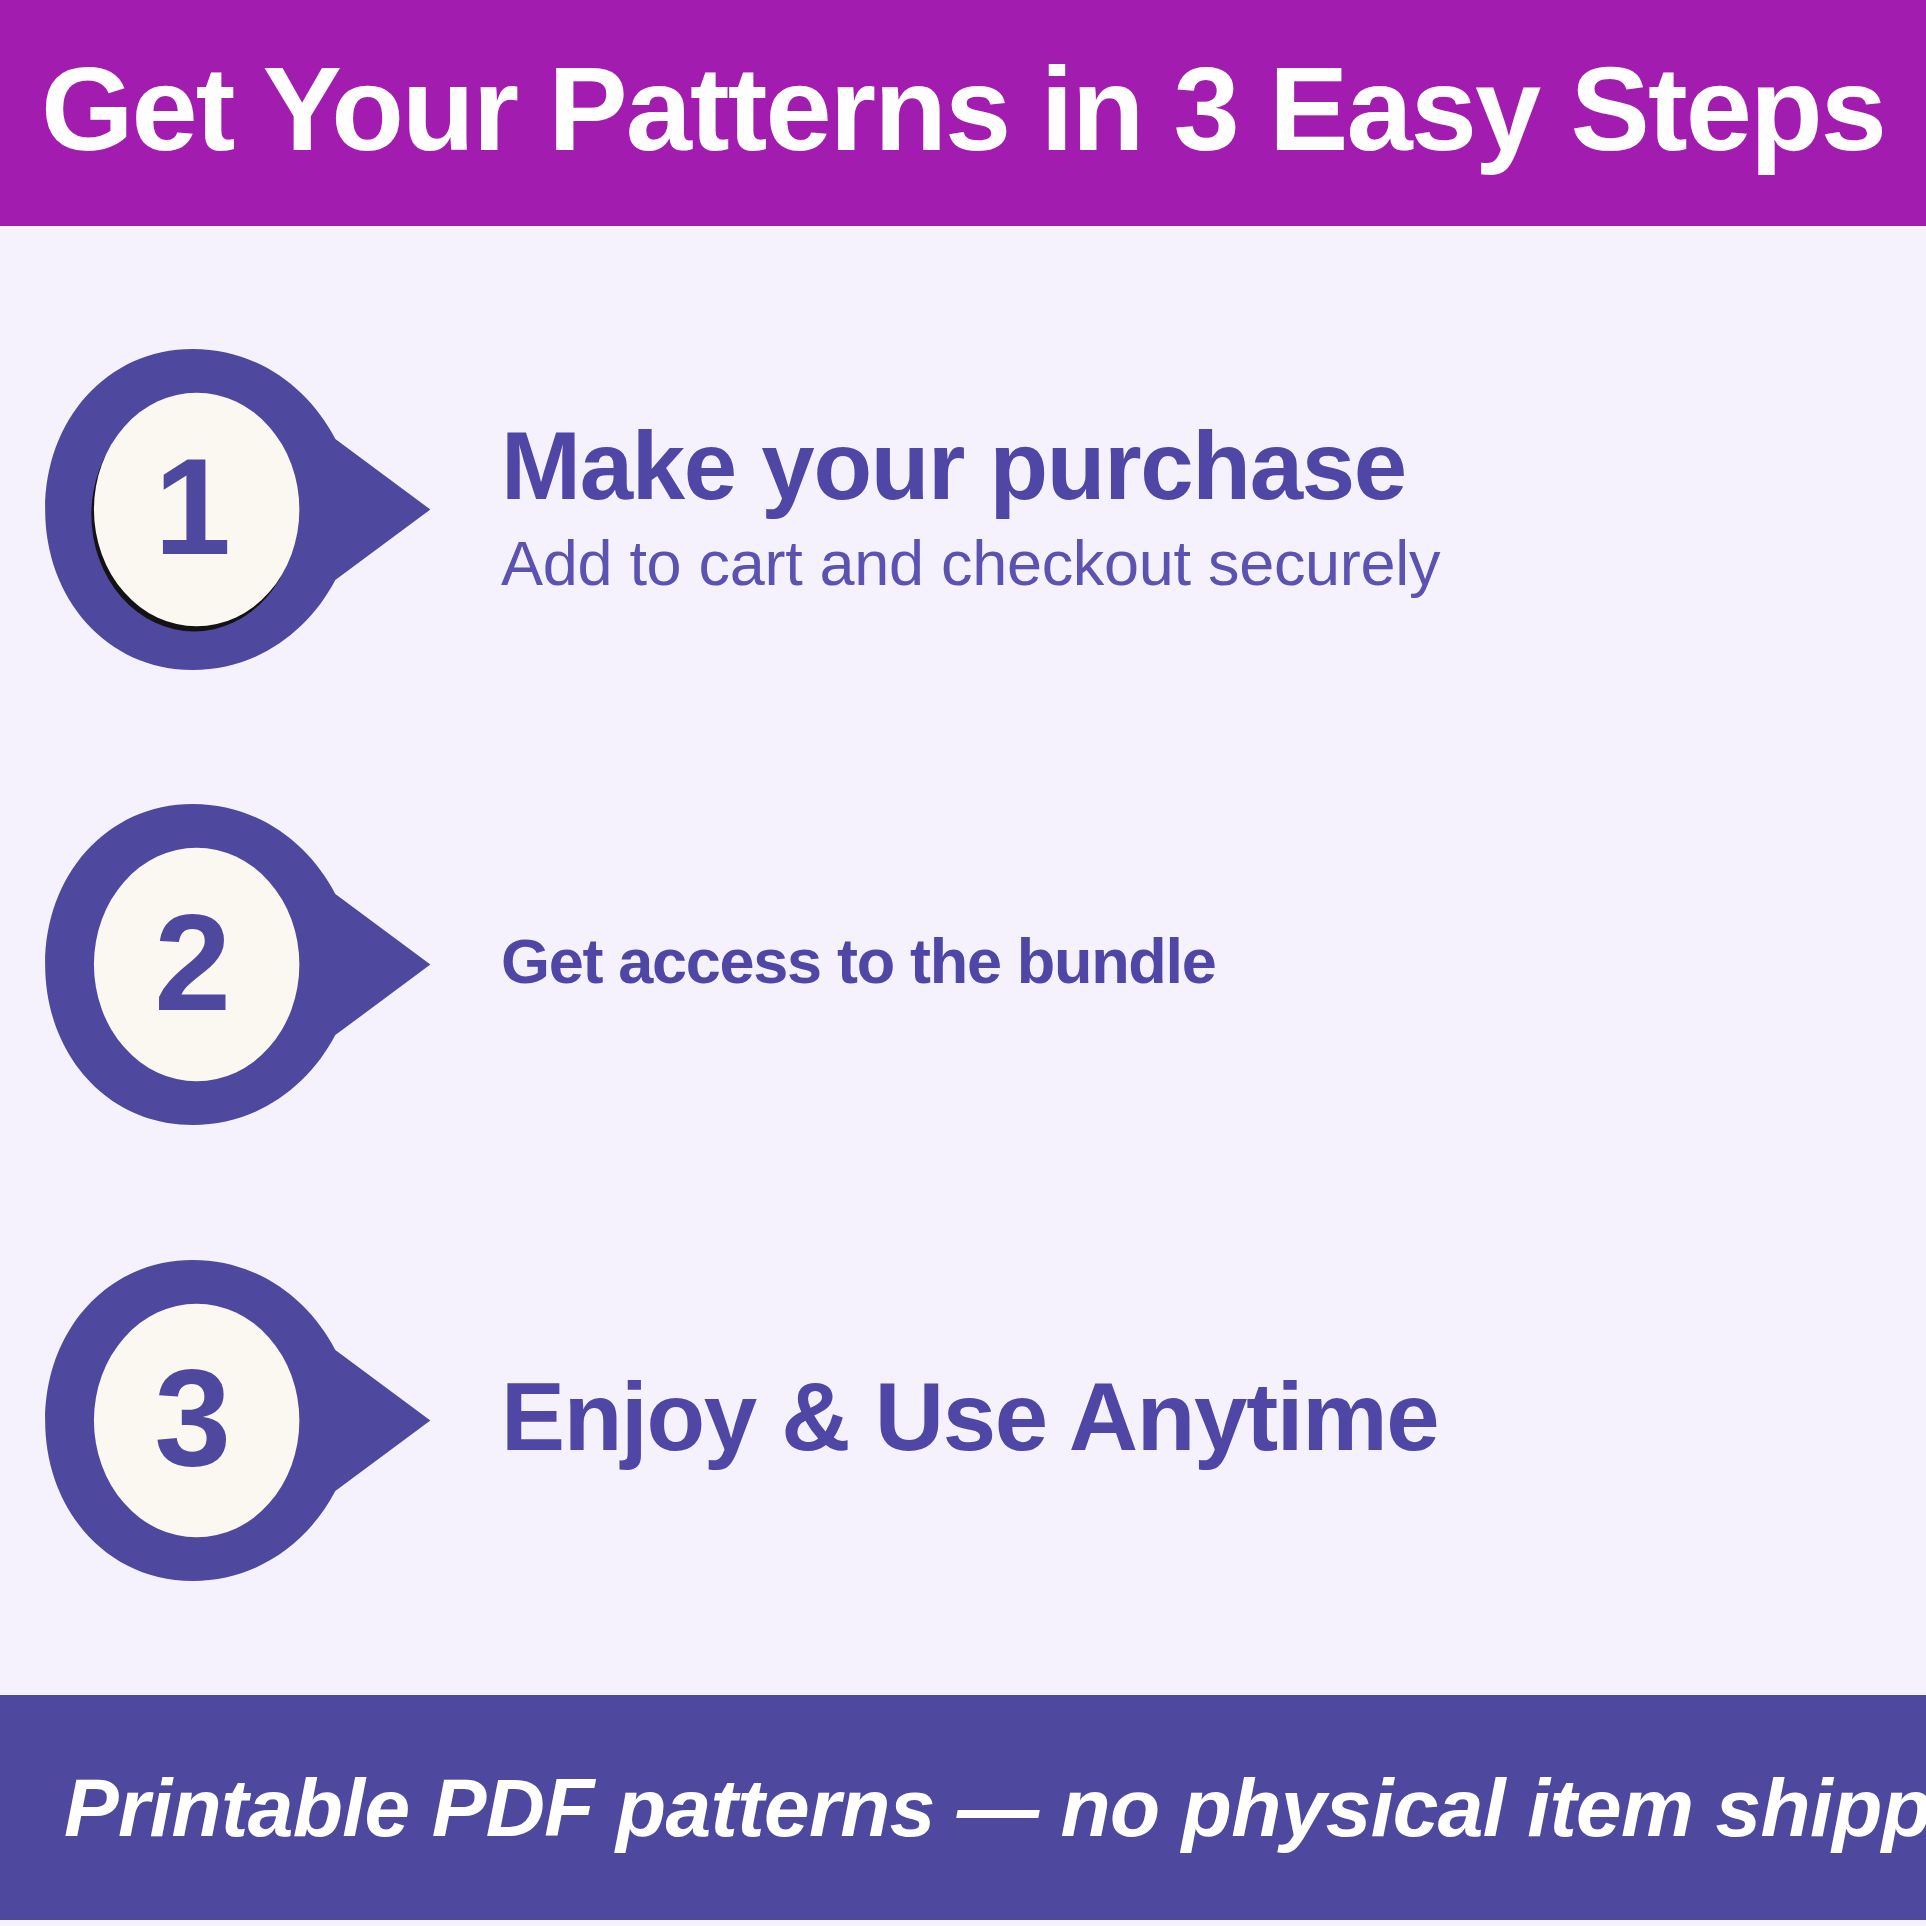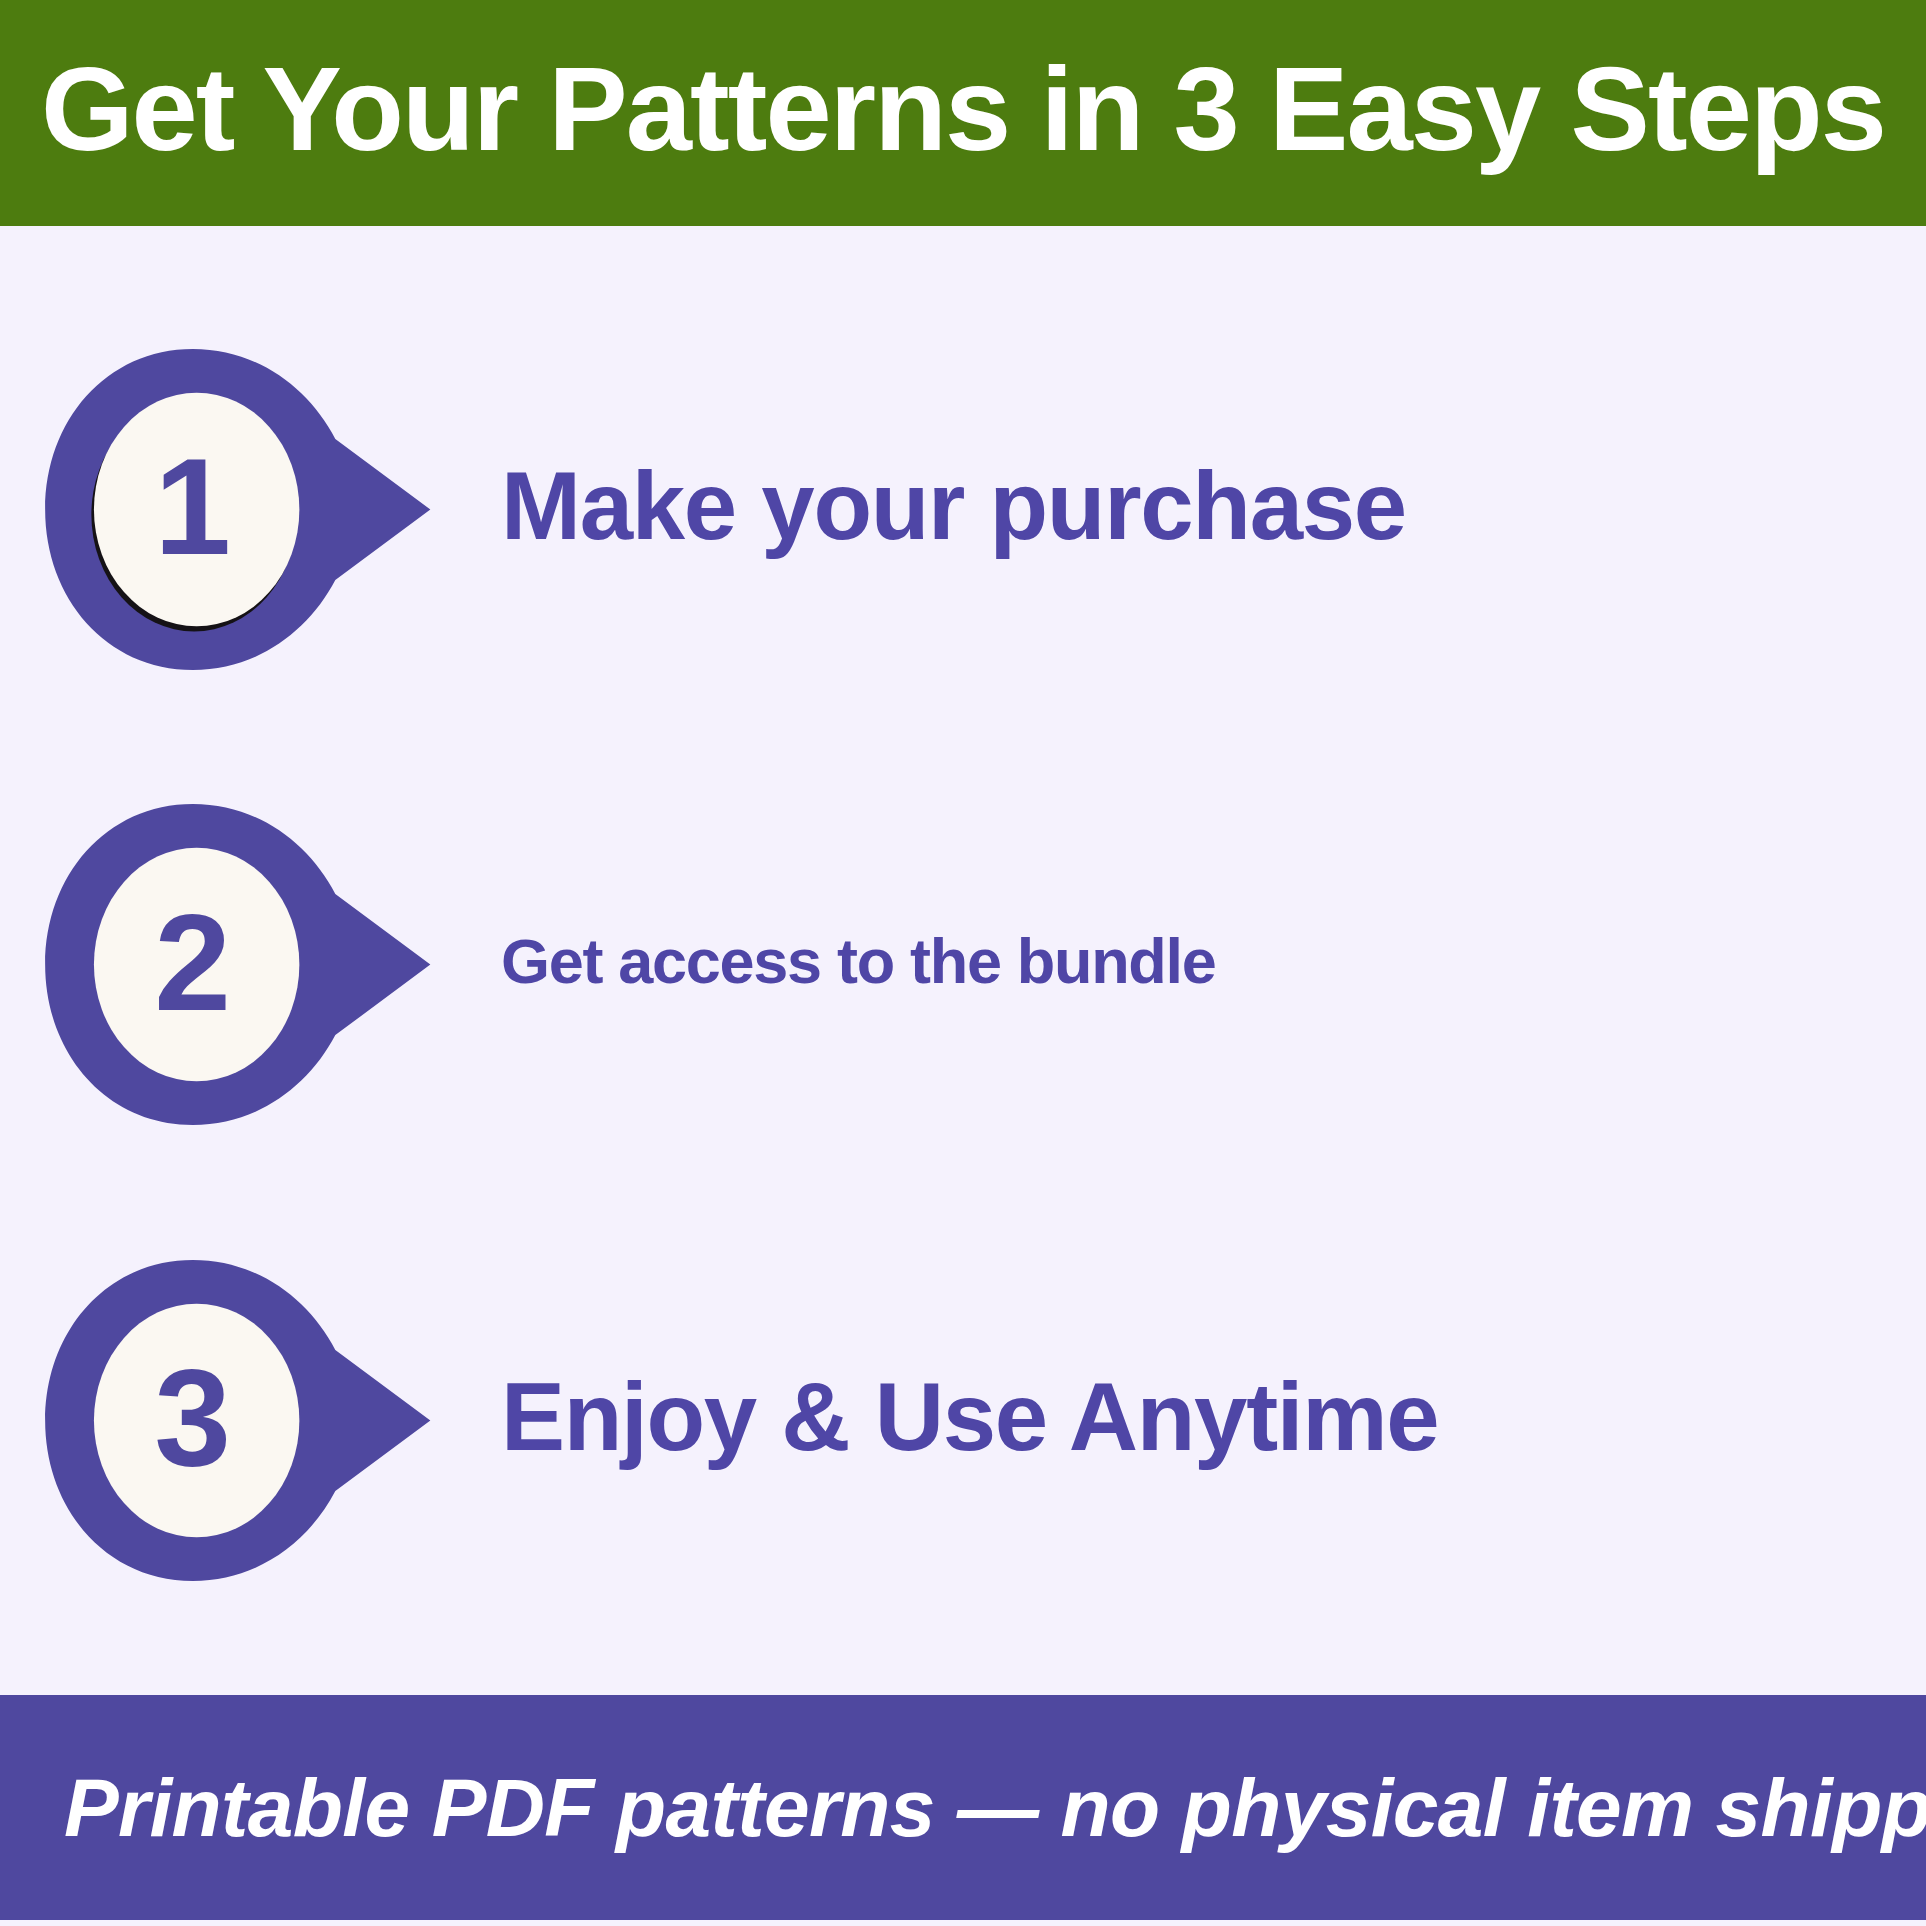--- a/index.html
+++ b/index.html
@@ -18,21 +18,21 @@
     box-sizing: border-box;
   }
 
   
   .header-band {
     position: absolute;
     left: 0;
     top: 0;
     width: 1926px;
     height: 226px;
-    background: #4d7c0f;
+    background: #a21caf;
     display: flex;
     align-items: center;
     justify-content: center;
   }
   .header-title {
     color: #FFFFFF;
     font-size: 119px;
     font-weight: 700;
     letter-spacing: -1.9px;
     line-height: 1;
@@ -173,20 +173,21 @@
                    L 600 250
                    L 452 140
                    C 410 60, 330 0, 230 0 Z" fill="#4F489F"></path>
           <ellipse cx="232" cy="258" rx="160" ry="182" fill="#12100F" opacity="0.95"></ellipse>
           <ellipse cx="236" cy="250" rx="160" ry="182" fill="#FBF8F2"></ellipse>
         </svg>
         <div class="marker-number">1</div>
       </div>
       <div class="step-text">
         <div class="step-title">Make your purchase</div>
+        <div class="step-desc">Add to cart and checkout securely</div>
       </div>
     </div>
 
     <div class="step-row step-row-2">
       <div class="marker">
         <svg viewBox="0 0 660 500" xmlns="http://www.w3.org/2000/svg" aria-hidden="true">
           <path d="M 230 0
                    C 95 0, 0 112, 0 250
                    C 0 388, 95 500, 230 500
                    C 330 500, 410 440, 452 360

